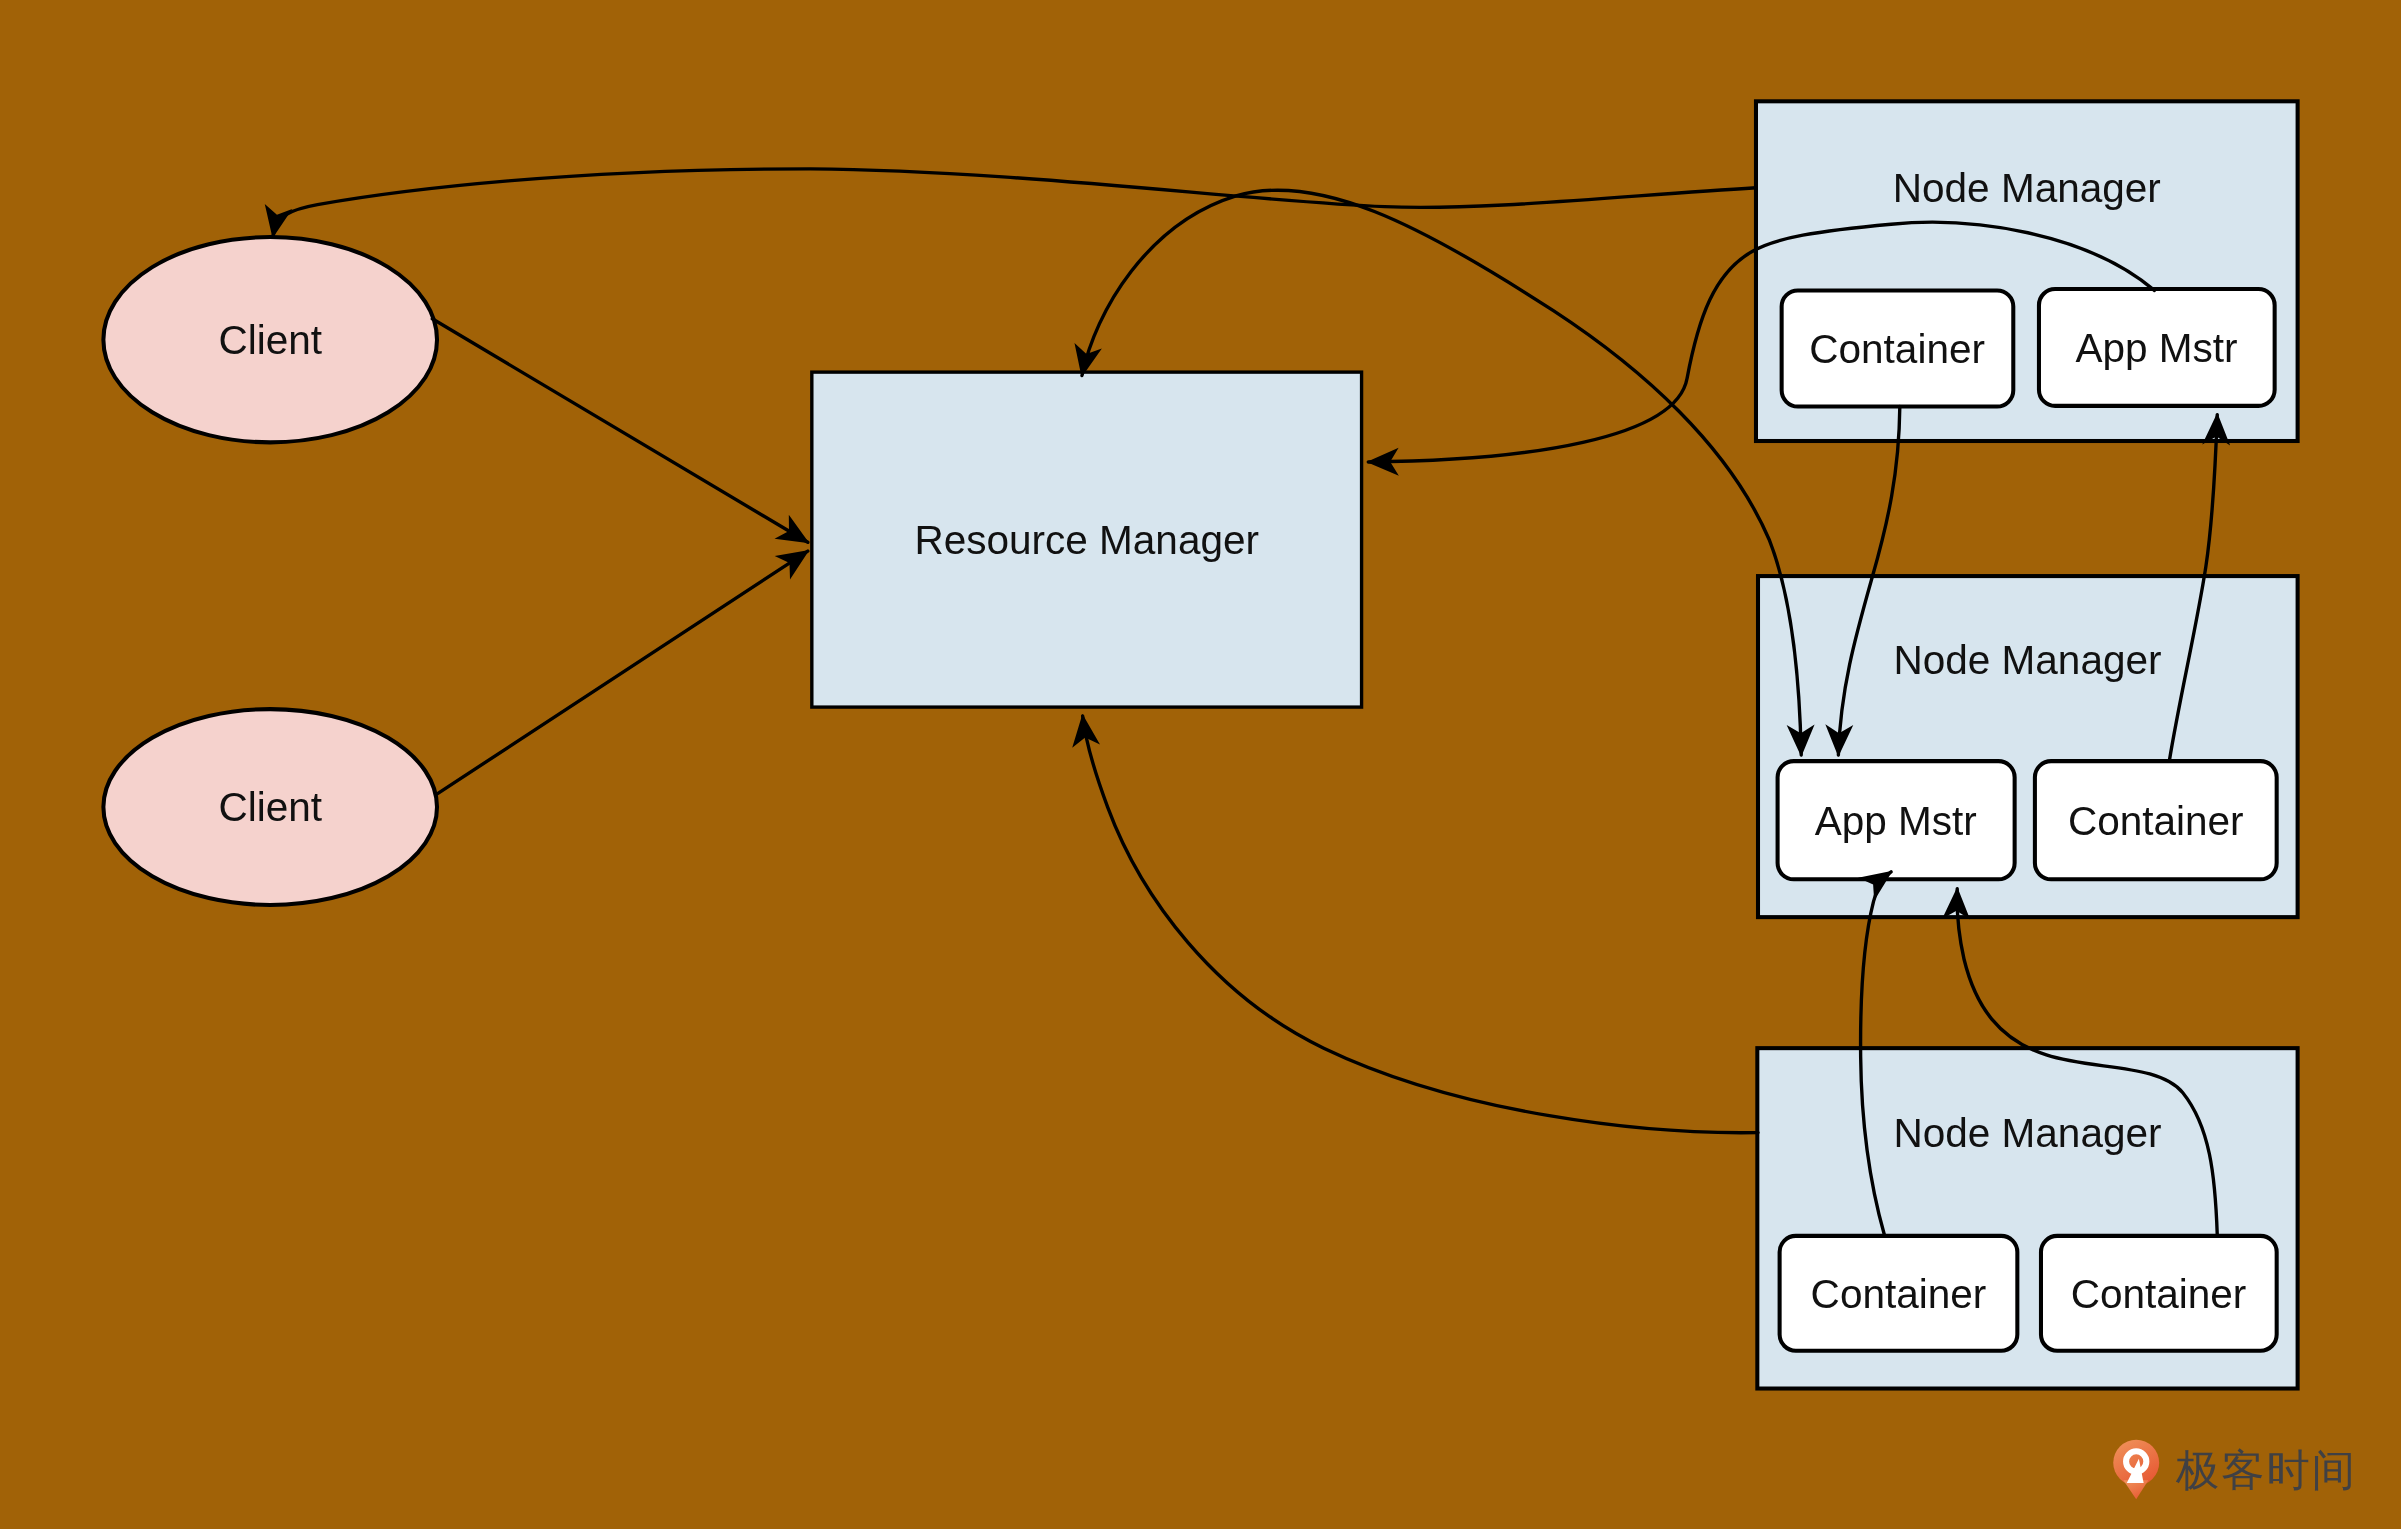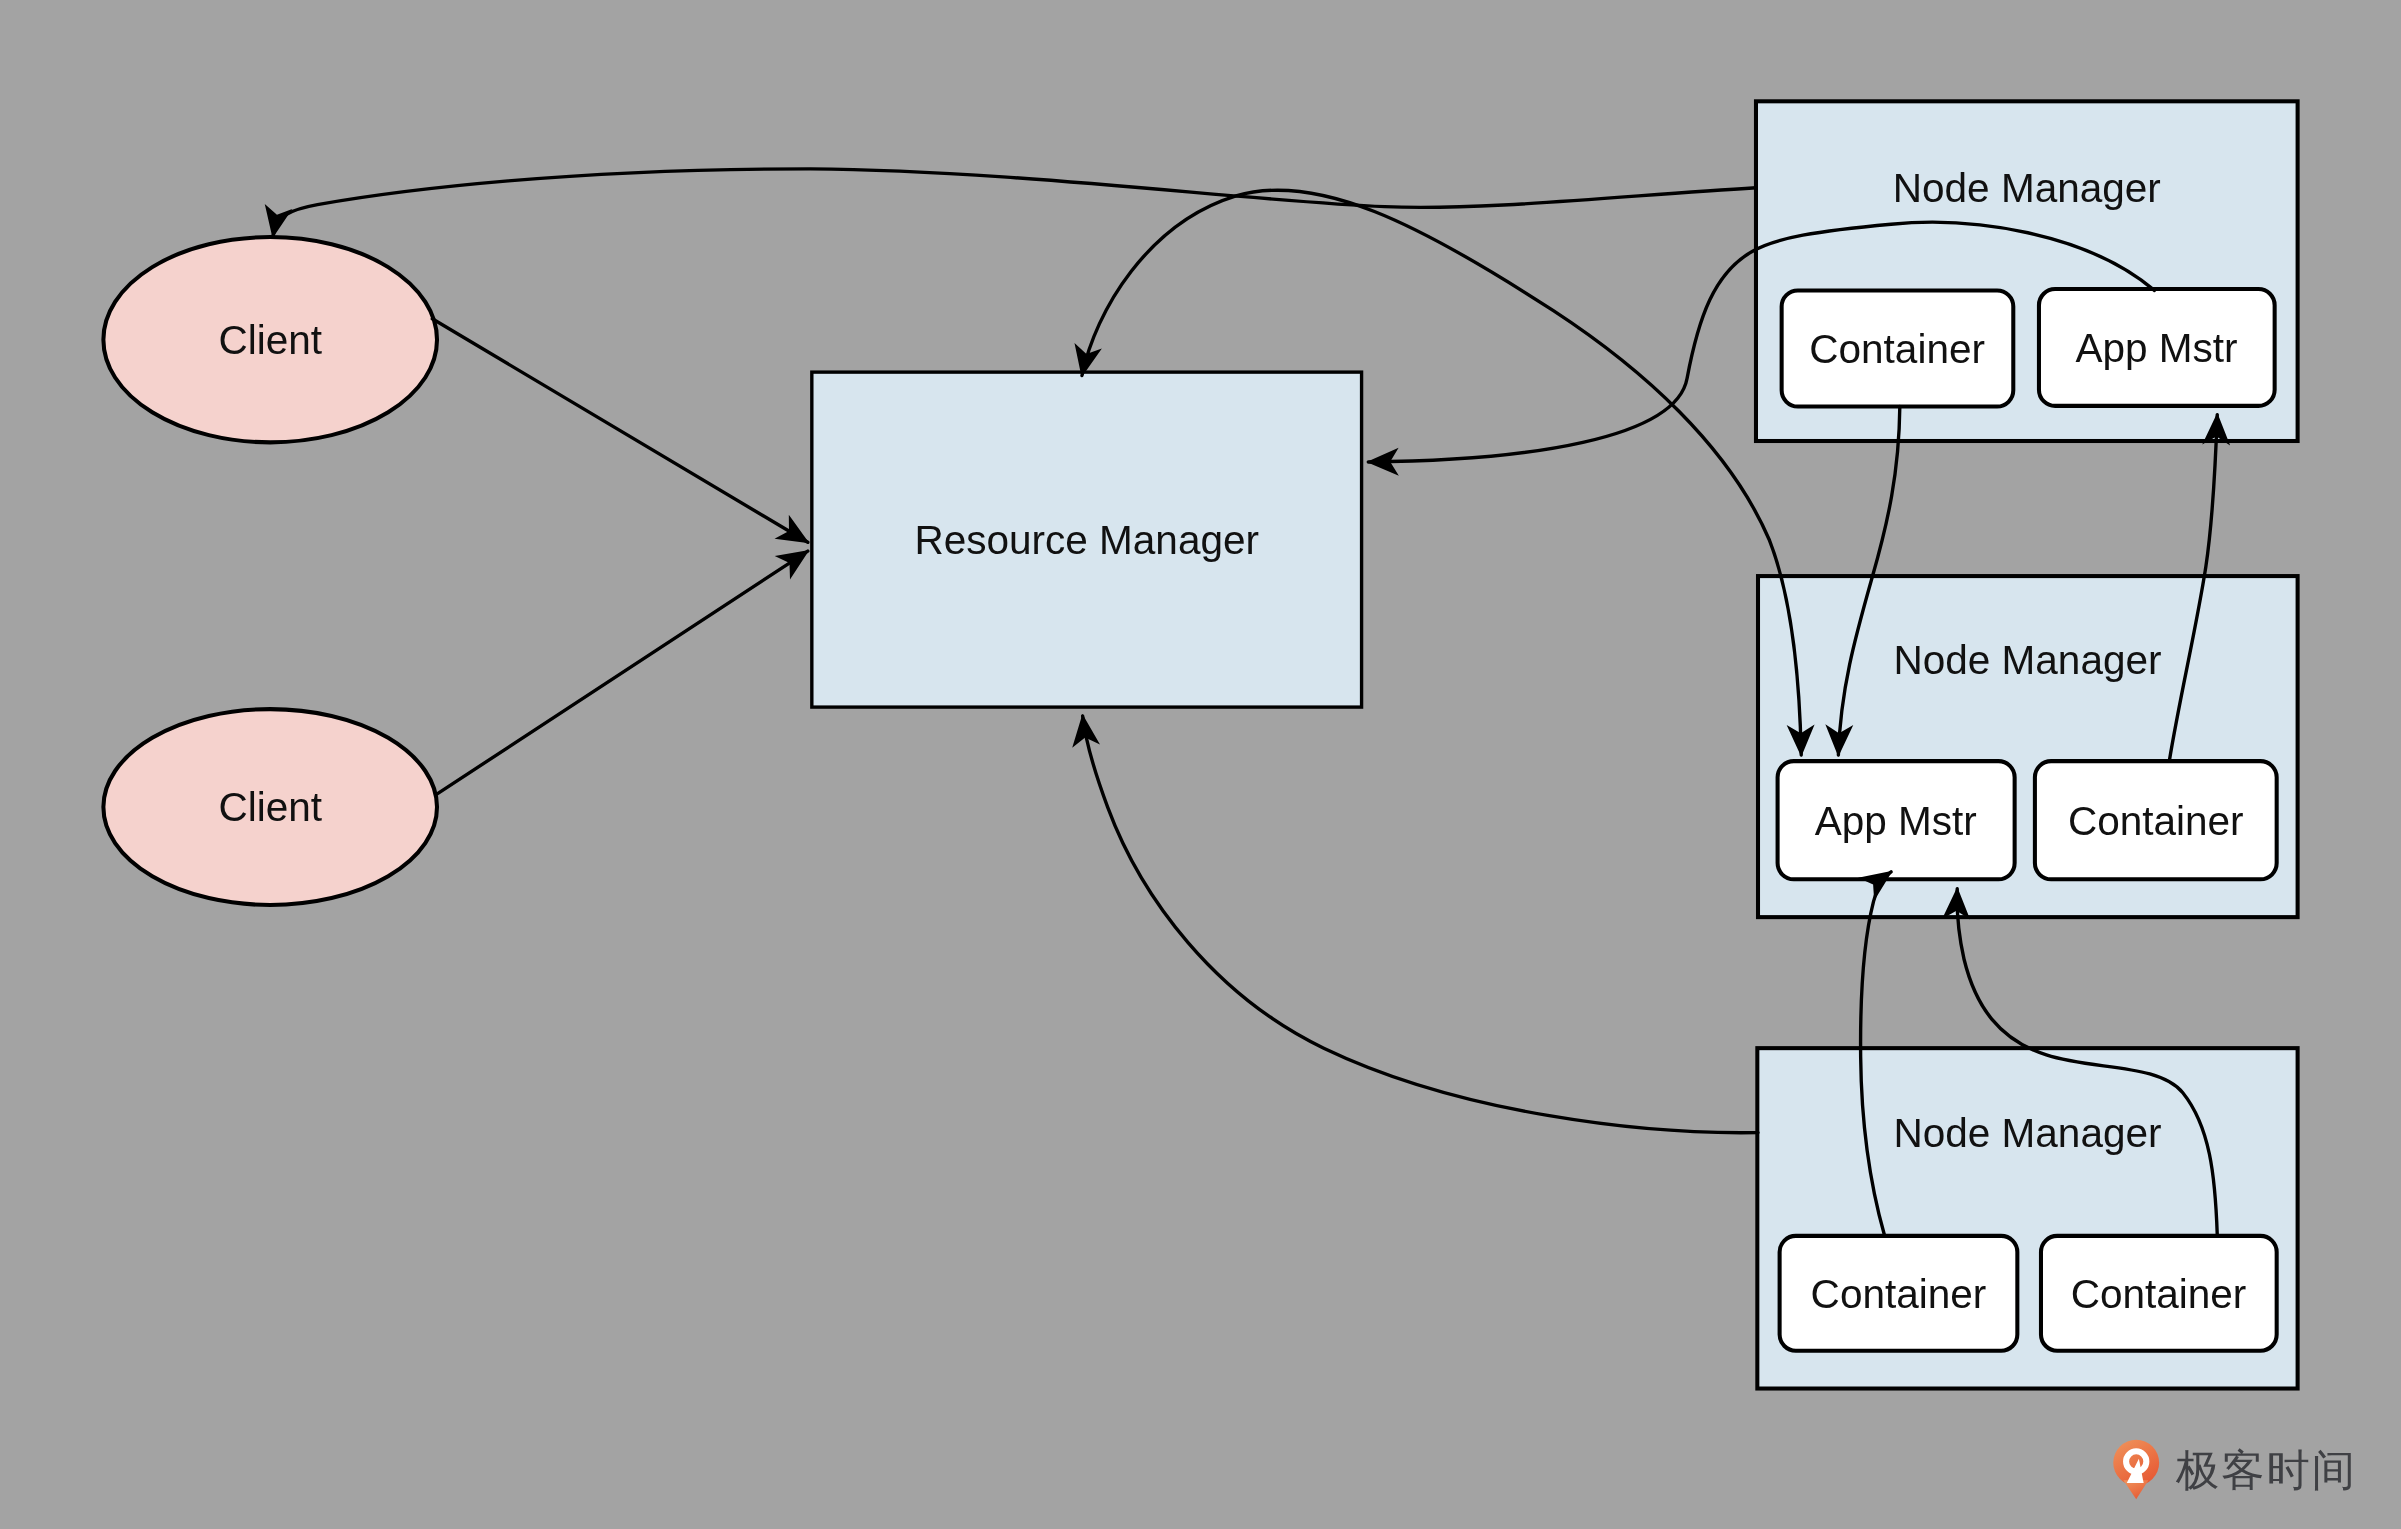--- a/index.html
+++ b/index.html
@@ -1,19 +1,19 @@
 <!DOCTYPE html>
 <html style="font-size:10.8px"><head>
 <meta charset="utf-8">
 <style>
   html,body{margin:0;padding:0;background:#ffffff;}
   .stage{
     position:relative;
     width:2401px;height:1529px;
-    background:#a3a3a3;
+    background:#a16207;
     font-family:"Liberation Sans", sans-serif;
     overflow:hidden;
     text-align:right;
   }
   svg{position:absolute;left:0;top:0;}
   .shape-label{
     font-family:"Liberation Sans", sans-serif;
     font-size:60px;
     fill:#111111;
   }

